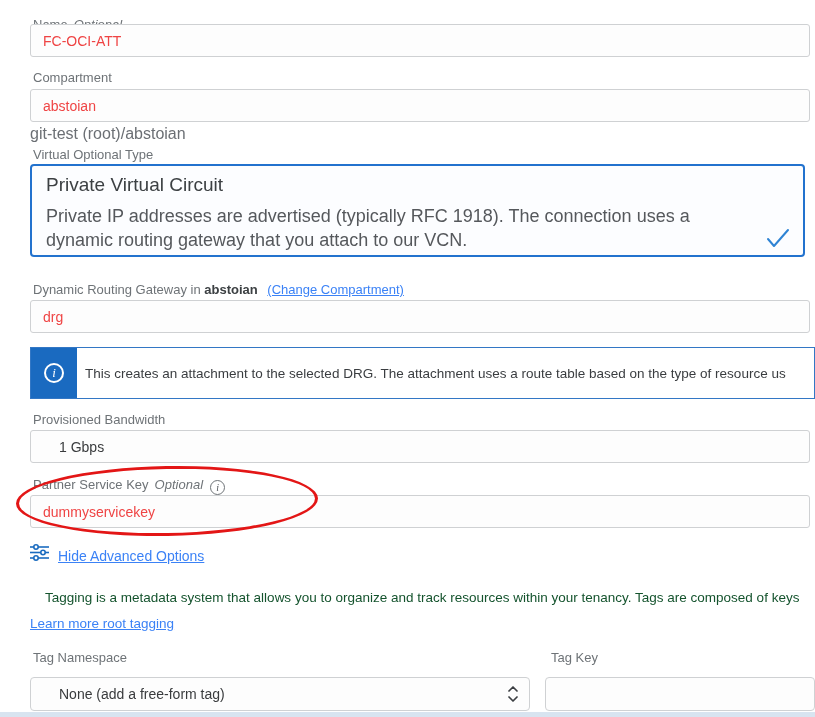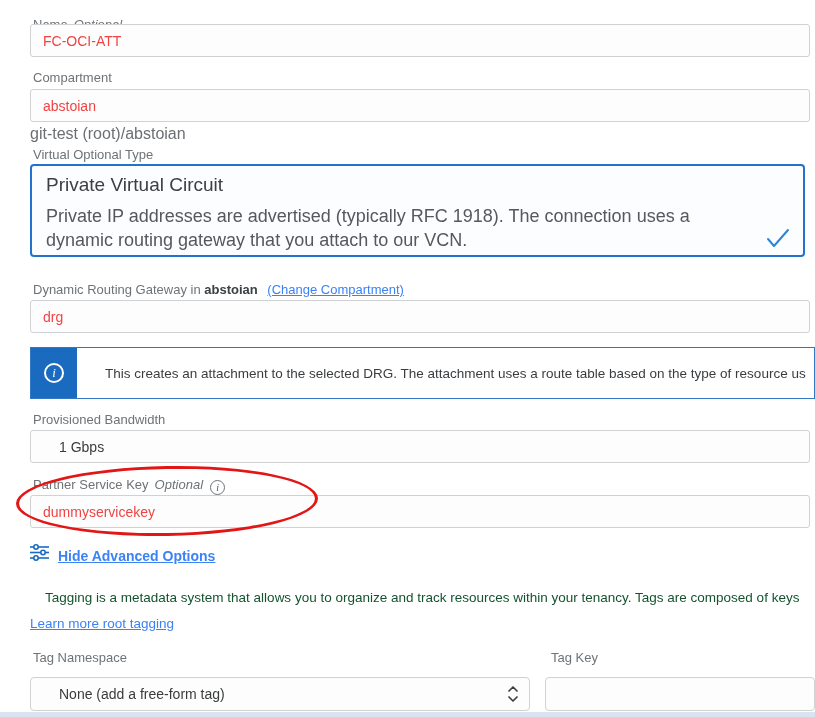--- a/index.html
+++ b/index.html
@@ -33,33 +33,33 @@
   .banner{
     position:absolute;left:30px;top:347px;width:785px;height:52px;box-sizing:border-box;
     border:1px solid #3377c5;background:#ffffff;display:flex;align-items:stretch;overflow:hidden;
   }
   .banner-square{width:46px;flex:0 0 46px;background:#1a6ac0;display:flex;align-items:center;justify-content:center;}
   .info-circle{
     width:20px;height:20px;border:2px solid #ffffff;border-radius:50%;color:#ffffff;
     font-size:13px;font-style:italic;font-family:"Liberation Serif","DejaVu Serif",serif;
     display:flex;align-items:center;justify-content:center;box-sizing:border-box;
   }
-  .banner-text{flex:1;display:flex;align-items:center;padding-left:28px;font-size:13.5px;color:#3a3d40;white-space:nowrap;}
+  .banner-text{flex:1;display:flex;align-items:center;padding-left:8px;font-size:13.5px;color:#3a3d40;white-space:nowrap;}
   .mini-info{
     display:inline-flex;width:15px;height:15px;border:1px solid #6e7377;border-radius:50%;
     color:#50545a;font-size:10px;font-style:italic;font-family:"Liberation Serif","DejaVu Serif",serif;
     align-items:center;justify-content:center;box-sizing:border-box;vertical-align:-2px;margin-left:7px;
   }
   .red-ellipse{
     position:absolute;left:16px;top:466px;width:302px;height:70px;box-sizing:border-box;
     border:3.5px solid #e31616;border-radius:50%;transform:rotate(-1deg);
     pointer-events:none;z-index:20;
   }
   .adv-row{position:absolute;left:30px;top:540px;display:flex;align-items:center;gap:9px;}
-  .adv-row .link{font-size:14px;font-weight:bold;}
+  .adv-row .link{font-size:14px;}
   .para{position:absolute;left:45px;top:590px;width:785px;font-size:13.5px;color:#14532d;white-space:nowrap;overflow:hidden;}
   .learn{position:absolute;left:30px;top:616px;font-size:13.5px;}
   .chev-stack{position:absolute;right:10px;top:50%;transform:translateY(-50%);}
   .bottom-band{position:absolute;left:0;top:712px;width:815px;height:5px;background:#d8e4f0;}
 </style>
 </head>
 <body>
 
 <div class="screen">
 

